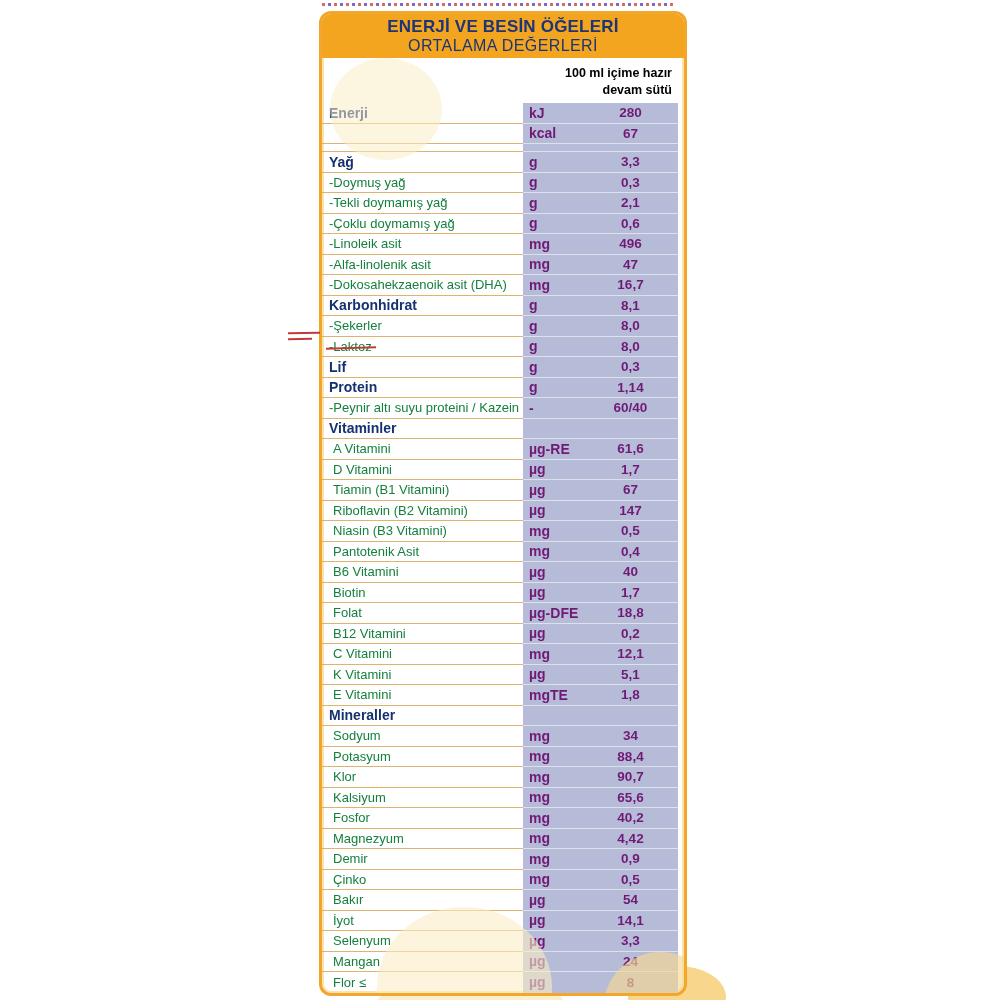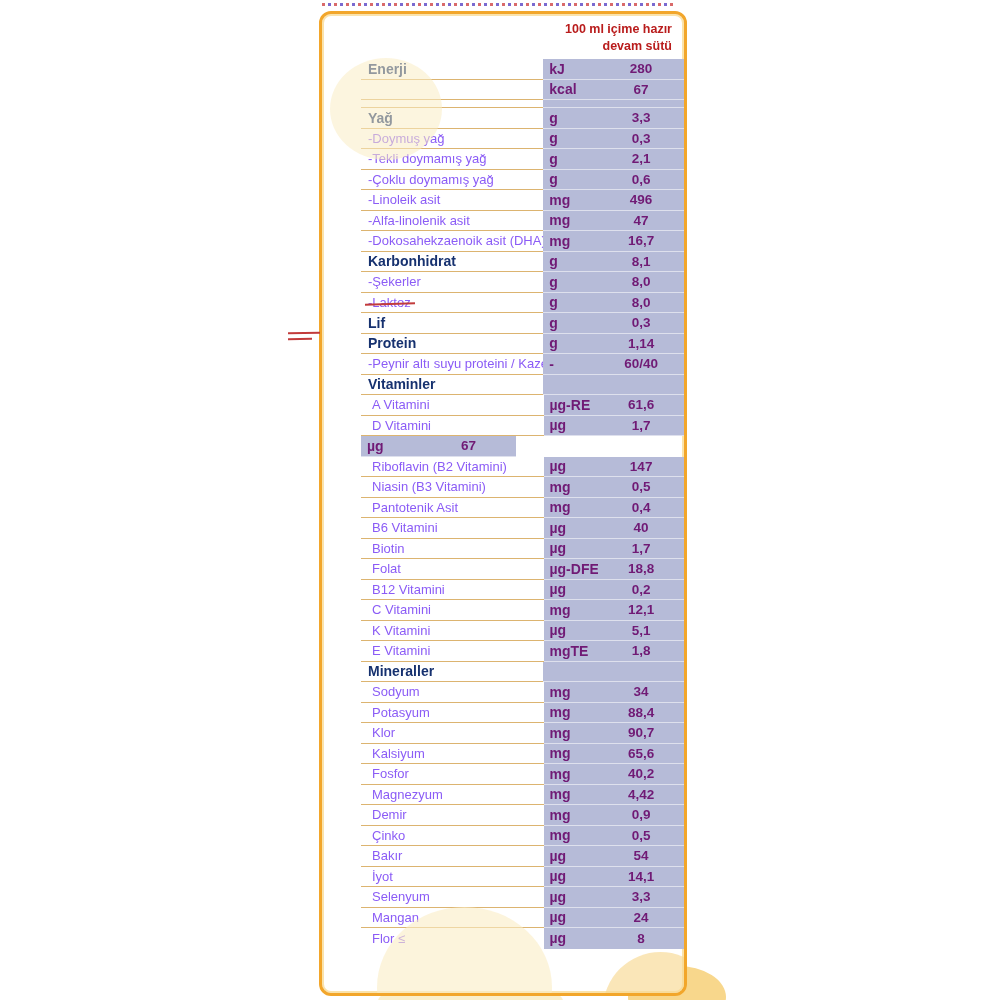--- a/index.html
+++ b/index.html
@@ -16,29 +16,29 @@
 
   
   .card{position:absolute;left:319px;top:11px;width:362px;height:979px;z-index:1;
         background:#ffffff;border:3px solid #F2A62B;border-radius:12px;
         box-shadow:inset 0 0 0 2px #FAE3AC;overflow:hidden;box-sizing:content-box;}
 
   .band{height:44px;background:#F3A51F;text-align:center;color:#1C3576;padding-top:3px;box-sizing:border-box;}
   .band .t1{font-size:17px;font-weight:bold;letter-spacing:.2px;line-height:20px;}
   .band .t2{font-size:16px;font-weight:400;letter-spacing:.4px;line-height:18px;}
 
-  .colhead{height:45px;text-align:right;padding:7px 12px 0 0;color:#b91c1c;
+  .colhead{height:45px;text-align:right;padding:7px 12px 0 0;color:#000000;
            font-weight:bold;font-size:12.5px;line-height:1.35;box-sizing:border-box;}
 
-  .rows{position:relative;padding-left:39px;}
+  .rows{position:relative;}
   .row{display:flex;height:20.5px;}
   .row.spacer{height:8px;}
   .cell{box-sizing:border-box;height:100%;display:flex;align-items:center;overflow:hidden;white-space:nowrap;}
   .lab {width:201px;padding-left:7px;border-bottom:1px solid #DCB470;
-        color:#8b5cf6;font-size:13px;font-weight:400;}
+        color:#15803d;font-size:13px;font-weight:400;}
   .unit{width:60px;padding-left:6px;background:#B6BBD8;border-bottom:1px solid rgba(255,255,255,.55);
         color:#701a75;font-size:14px;font-weight:bold;}
   .val {width:95px;justify-content:center;background:#B6BBD8;border-bottom:1px solid rgba(255,255,255,.55);
         color:#701a75;font-size:13.5px;font-weight:bold;}
   .row.header .lab{font-weight:bold;font-size:14px;color:#16316F;}
   .row.indent .lab{padding-left:11px;}
   .rows .row:last-child .lab{border-bottom:none;}
   .rows .row:last-child .unit,.rows .row:last-child .val{border-bottom:none;}
 
   
@@ -60,20 +60,24 @@
 <body>
 
 <div class="page">
 
   <div class="blob b-bottom"></div>
   <div class="blob b-corner"></div>
 
   <div class="cutline"></div>
 
   <div class="card">
+    <div class="band">
+      <div class="t1">ENERJİ VE BESİN ÖĞELERİ</div>
+      <div class="t2">ORTALAMA DEĞERLERİ</div>
+    </div>
 
     <div class="colhead">
       <div>100 ml içime hazır</div>
       <div>devam sütü</div>
     </div>
 
     <div class="rows">
         <div class="row header">
           <div class="cell lab">
             <span>Enerji</span>
@@ -197,20 +201,23 @@
           <div class="cell val">61,6</div>
         </div>
         <div class="row indent">
           <div class="cell lab">
             <span>D Vitamini</span>
           </div>
           <div class="cell unit">µg</div>
           <div class="cell val">1,7</div>
         </div>
         <div class="row indent">
+          <div class="cell lab">
+            <span>Tiamin (B1 Vitamini)</span>
+          </div>
           <div class="cell unit">µg</div>
           <div class="cell val">67</div>
         </div>
         <div class="row indent">
           <div class="cell lab">
             <span>Riboflavin (B2 Vitamini)</span>
           </div>
           <div class="cell unit">µg</div>
           <div class="cell val">147</div>
         </div>

